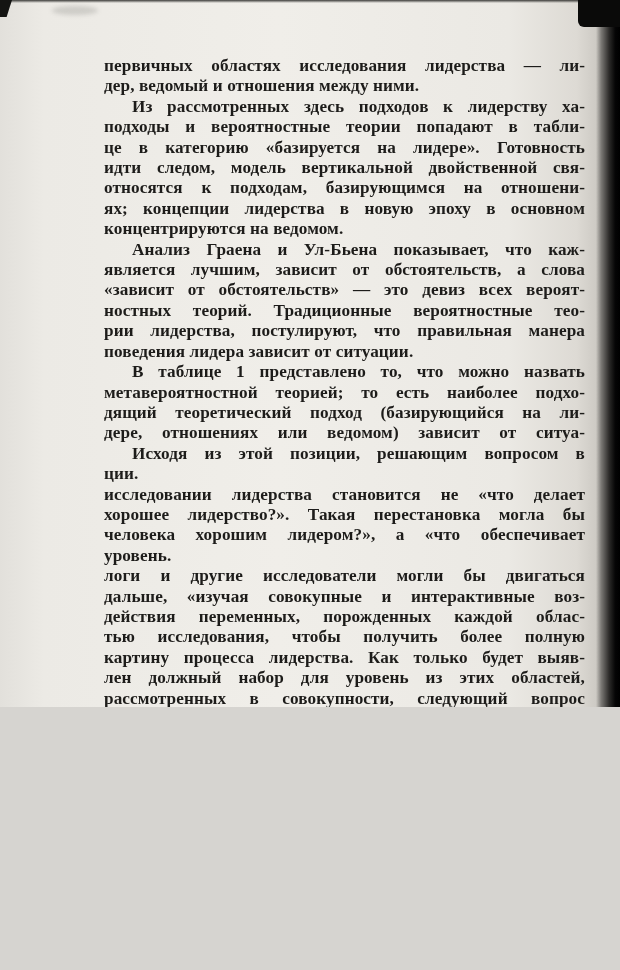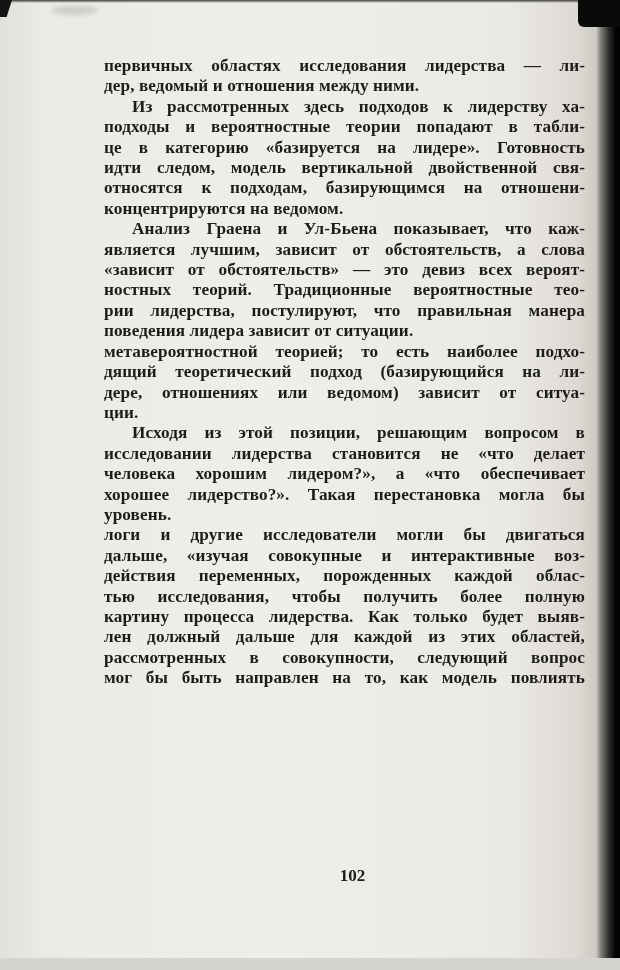--- a/index.html
+++ b/index.html
@@ -3,21 +3,21 @@
 <meta charset="utf-8">
 <style>
   html, body {
     margin: 0;
     padding: 0;
     background: #d6d4d0;
   }
   .page {
     position: relative;
     width: 620px;
-    height: 958px;
+    height: 707px;
     overflow: hidden;
     background: linear-gradient(90deg,
       #e2e0db 0%, #eceae5 7%,
       #f0eee9 45%, #ebe9e4 82%,
       #dddad4 93%, #c9c6c0 97%);
     font-family: "Liberation Serif", "DejaVu Serif", serif;
   }
   
   .edge-right {
     position: absolute;
@@ -103,40 +103,42 @@
   <div class="corner-top-left"></div>
 
   <div class="text-block">
       <div class="line">первичных областях исследования лидерства — ли-</div>
       <div class="line par-end">дер, ведомый и отношения между ними.</div>
       <div class="line indent">Из рассмотренных здесь подходов к лидерству ха-</div>
       <div class="line">подходы и вероятностные теории попадают в табли-</div>
       <div class="line">це в категорию «базируется на лидере». Готовность</div>
       <div class="line">идти следом, модель вертикальной двойственной свя-</div>
       <div class="line">относятся к подходам, базирующимся на отношени-</div>
+      <div class="line">ях; концепции лидерства в новую эпоху в основном</div>
       <div class="line par-end">концентрируются на ведомом.</div>
       <div class="line indent">Анализ Граена и Ул-Бьена показывает, что каж-</div>
       <div class="line">является лучшим, зависит от обстоятельств, а слова</div>
       <div class="line">«зависит от обстоятельств» — это девиз всех вероят-</div>
       <div class="line">ностных теорий. Традиционные вероятностные тео-</div>
       <div class="line">рии лидерства, постулируют, что правильная манера</div>
       <div class="line par-end">поведения лидера зависит от ситуации.</div>
+      <div class="line indent">В таблице 1 представлено то, что можно назвать</div>
       <div class="line">метавероятностной теорией; то есть наиболее подхо-</div>
       <div class="line">дящий теоретический подход (базирующийся на ли-</div>
       <div class="line">дере, отношениях или ведомом) зависит от ситуа-</div>
+      <div class="line indent">Исходя из этой позиции, решающим вопросом в</div>
       <div class="line par-end">ции.</div>
-      <div class="line indent">Исходя из этой позиции, решающим вопросом в</div>
       <div class="line">исследовании лидерства становится не «что делает</div>
+      <div class="line">хорошее лидерство?». Такая перестановка могла бы</div>
       <div class="line">человека хорошим лидером?», а «что обеспечивает</div>
-      <div class="line">хорошее лидерство?». Такая перестановка могла бы</div>
       <div class="line par-end">уровень.</div>
       <div class="line">логи и другие исследователи могли бы двигаться</div>
       <div class="line">дальше, «изучая совокупные и интерактивные воз-</div>
       <div class="line">действия переменных, порожденных каждой облас-</div>
       <div class="line">тью исследования, чтобы получить более полную</div>
       <div class="line">картину процесса лидерства. Как только будет выяв-</div>
-      <div class="line">лен должный дальше для каждой из этих областей,</div>
+      <div class="line">лен должный набор для уровень из этих областей,</div>
       <div class="line">рассмотренных в совокупности, следующий вопрос</div>
       <div class="line">мог бы быть направлен на то, как модель повлиять</div>
     </div>
 
   <div class="page-number">102</div>
 </div>
 
 </body></html>

